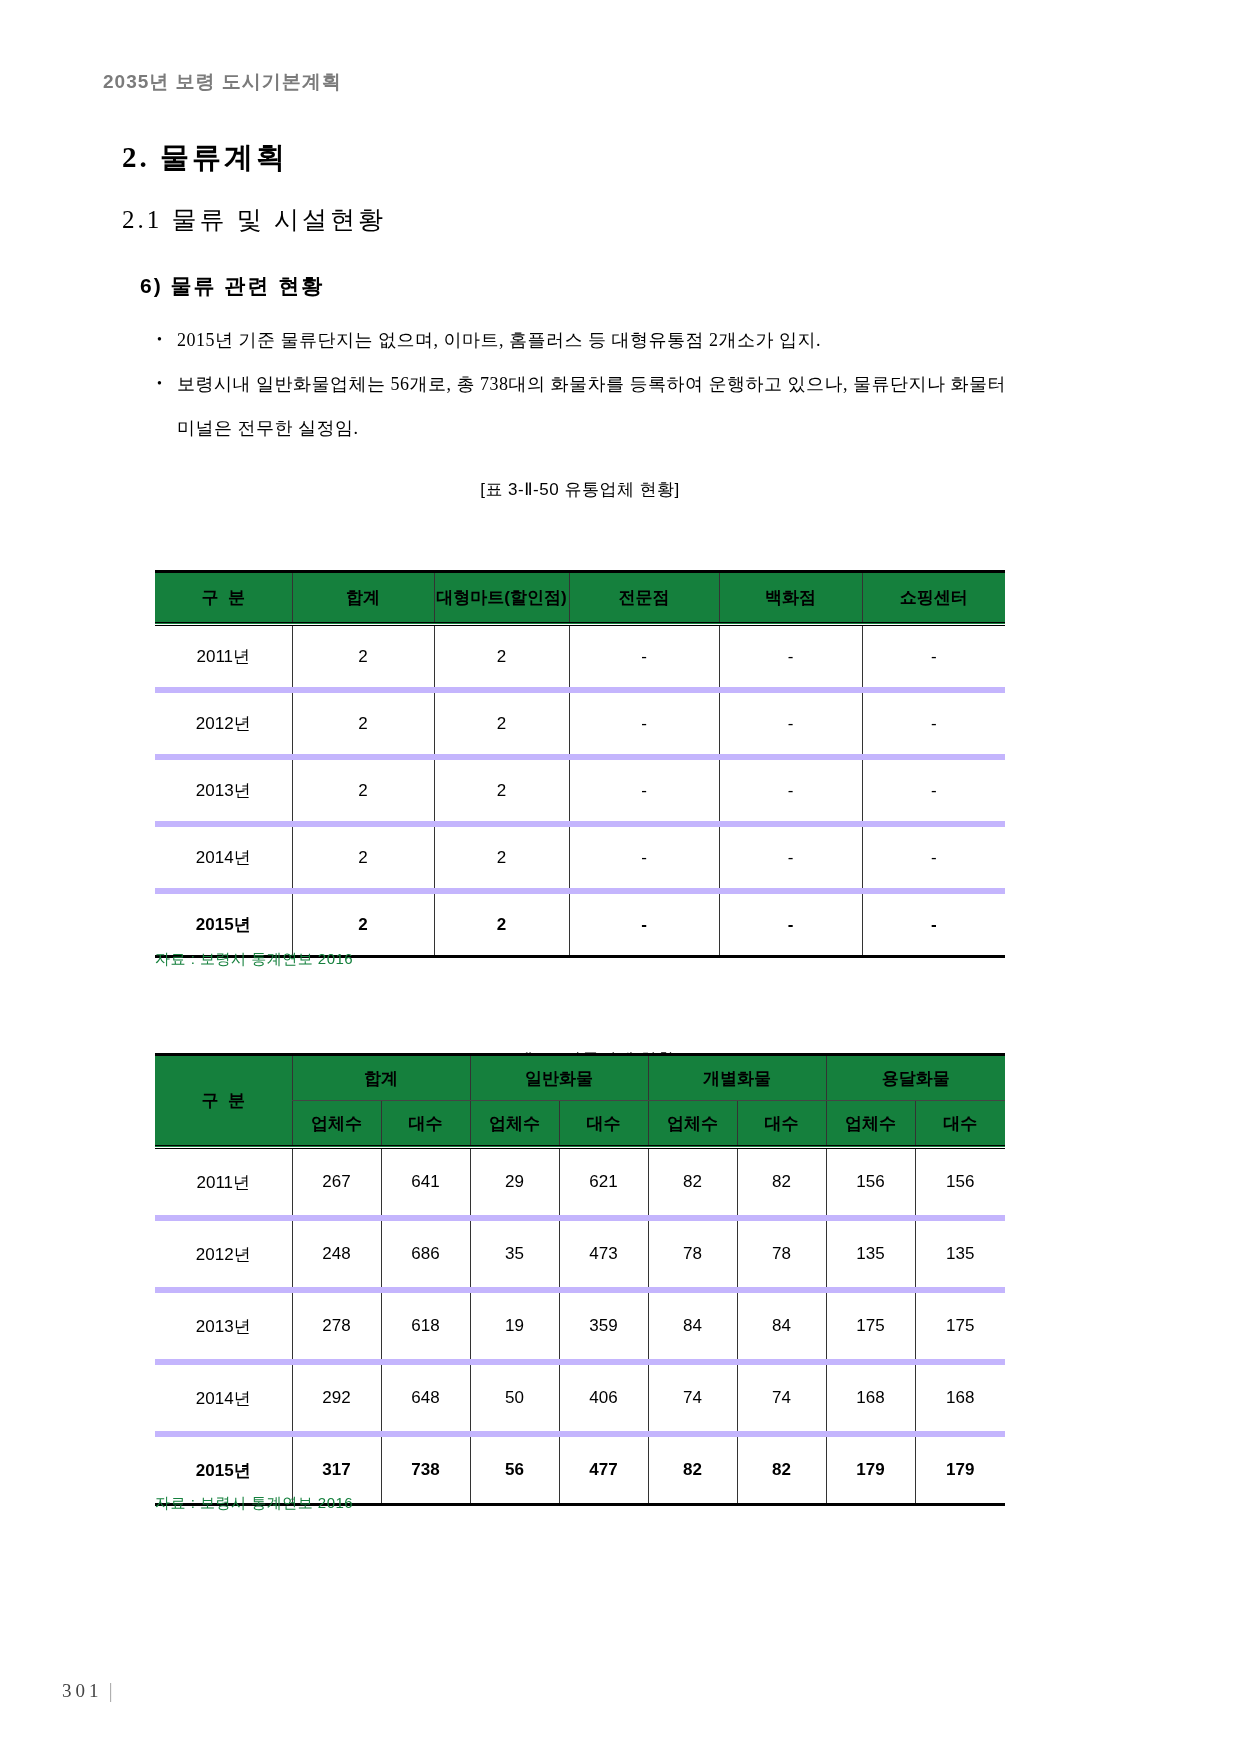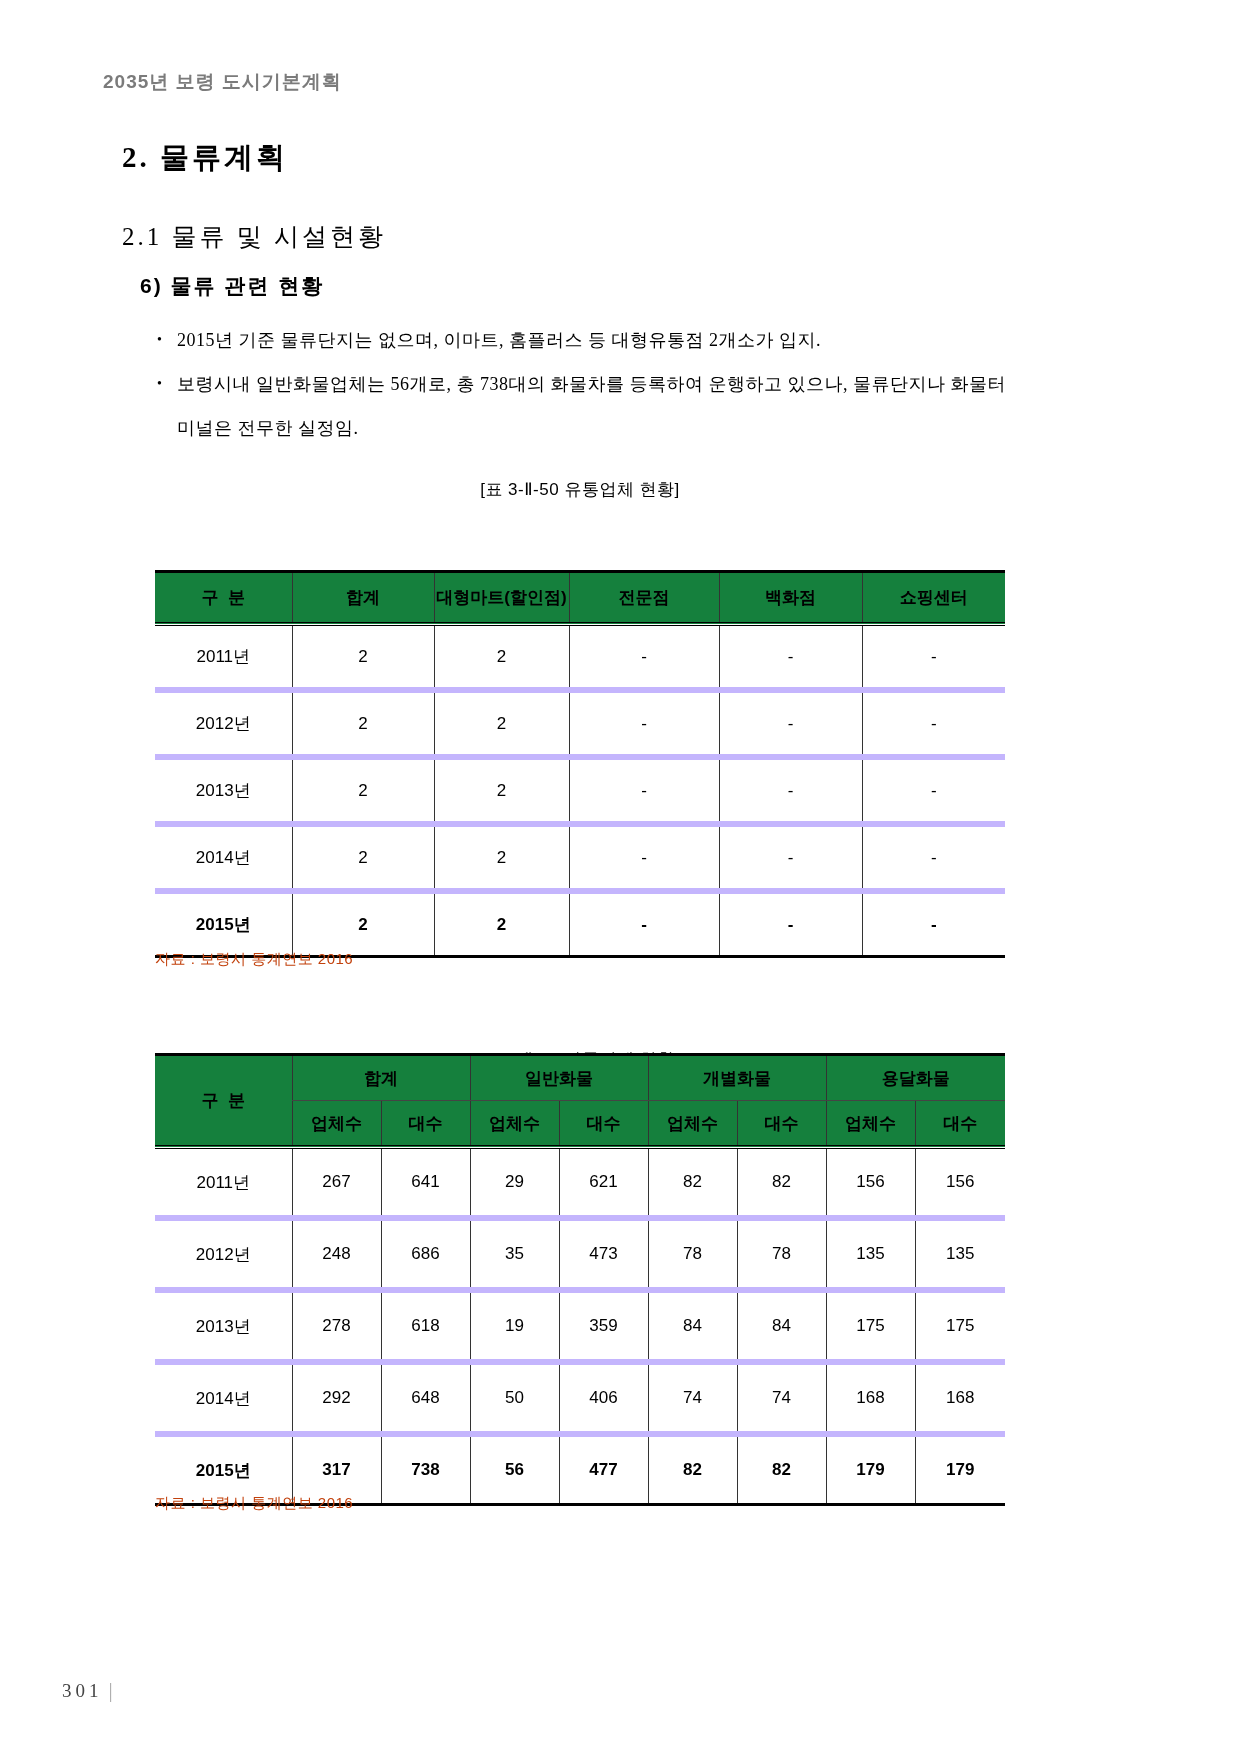--- a/index.html
+++ b/index.html
@@ -19,21 +19,21 @@
     font-size:19px; font-weight:bold; color:#7b7b7b;
     letter-spacing:1px;
   }
 
   .h1 {
     position:absolute; left:122px; top:138px;
     font-family:"Liberation Serif", serif;
     font-size:29px; font-weight:bold; letter-spacing:3px;
   }
   .h2 {
-    position:absolute; left:122px; top:220px;
+    position:absolute; left:122px; top:203px;
     font-family:"Liberation Serif", serif;
     font-size:25px; font-weight:normal; letter-spacing:3px;
   }
   .h3 {
     position:absolute; left:140px; top:272px;
     font-family:"Liberation Sans", sans-serif;
     font-size:21px; font-weight:bold; letter-spacing:2px;
   }
 
   .bullets {
@@ -93,21 +93,21 @@
   }
   .t1 tbody td { height:61px; }
   .t2 tbody td { height:66px; }
   .doc-table tbody td + td { border-left:1px solid #333; }
   .doc-table tbody tr + tr td { border-top:6px solid #c4b5fd; }
   .doc-table tbody tr.bold-row td { font-weight:bold; }
 
   .source {
     position:absolute; left:155px;
     font-family:"Liberation Sans", sans-serif;
-    font-size:15px; color:#c2410c;
+    font-size:15px; color:#15803d;
     letter-spacing:0.5px;
   }
   .source1 { top:950px; }
   .source2 { top:1494px; }
 
   .page-number {
     position:absolute; left:62px; top:1678px;
     font-family:"Liberation Serif", serif;
     font-size:19px; color:#444;
     letter-spacing:4px;

